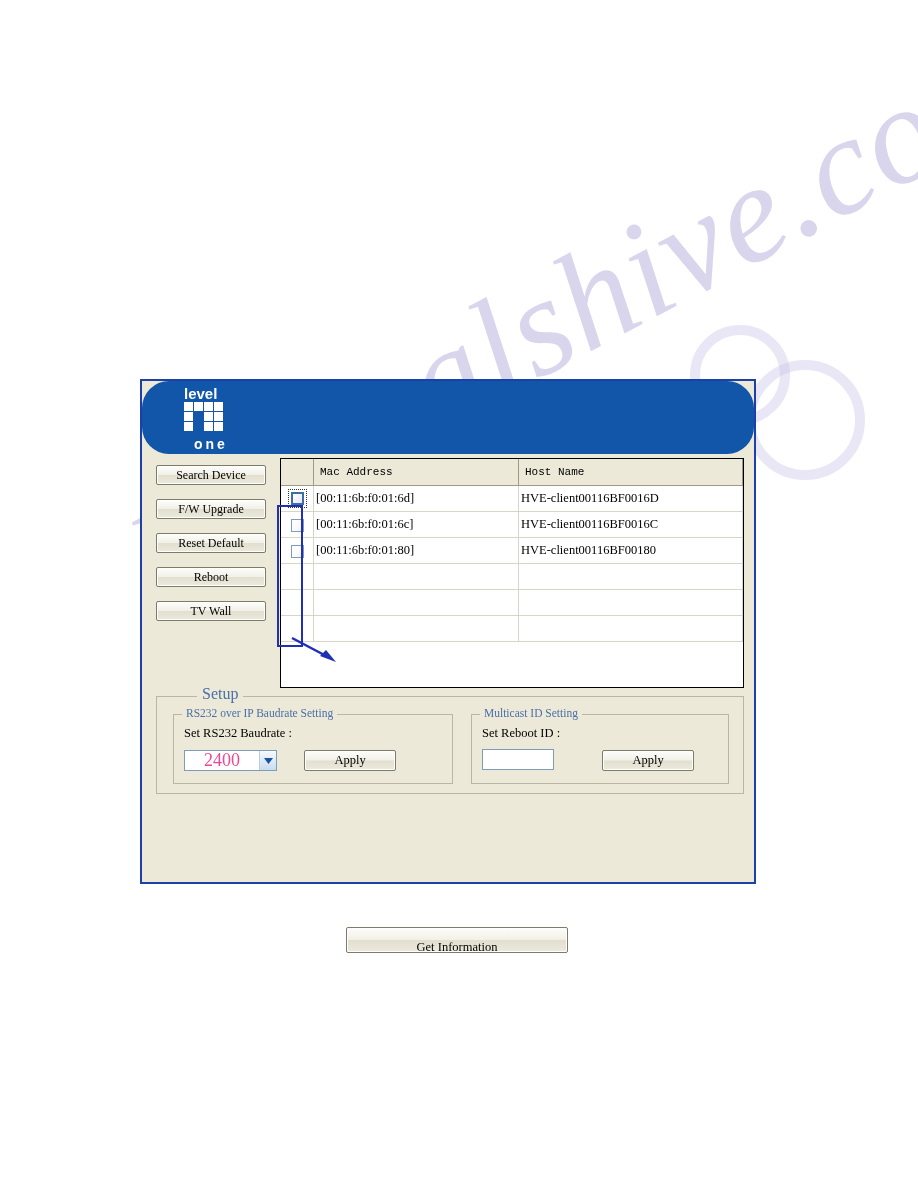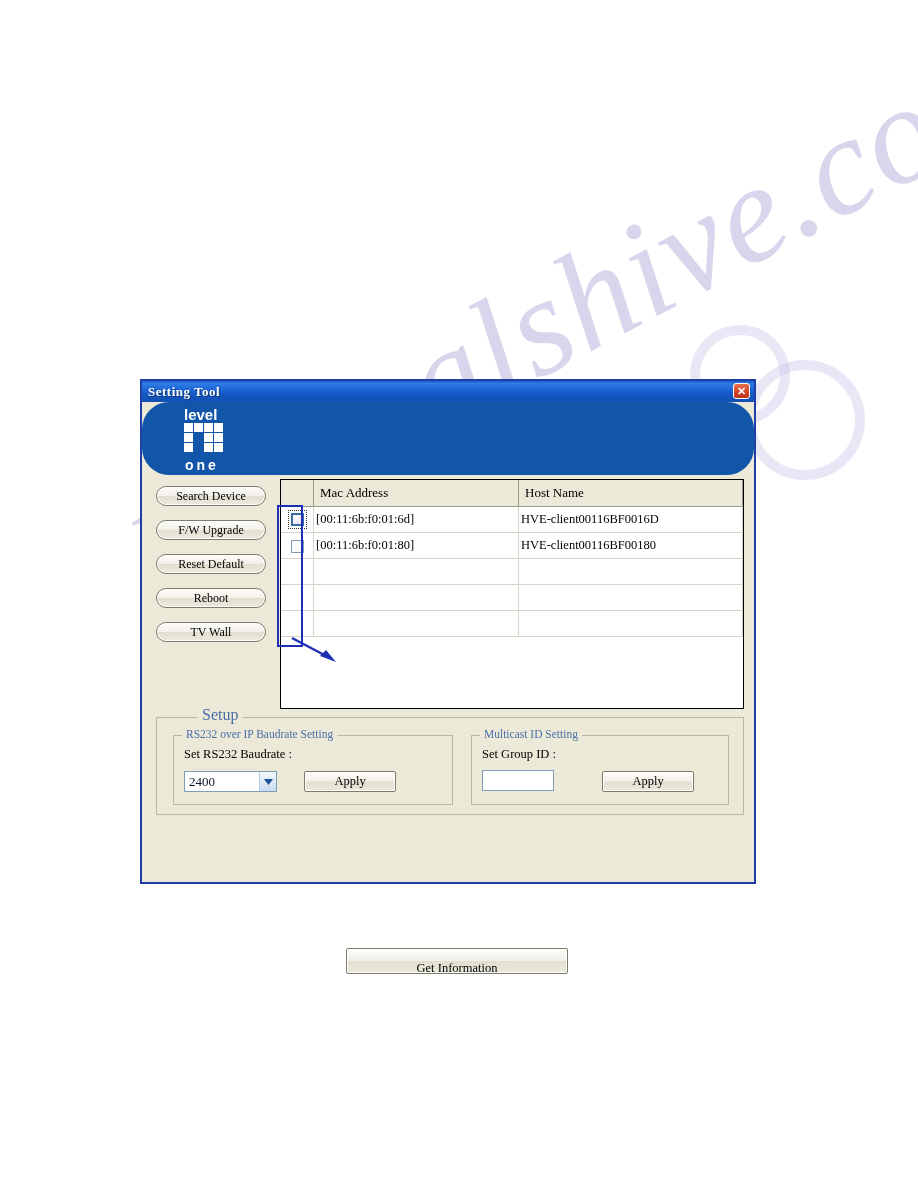--- a/index.html
+++ b/index.html
@@ -124,21 +124,21 @@
     line-height: 14px;
     margin-left: 2px;
   }
   #logo .one-word {
     color: #ffffff;
     font-family: "Liberation Sans", sans-serif;
     font-size: 14px;
     font-weight: bold;
     letter-spacing: 3px;
     line-height: 14px;
-    margin-left: 3px;
+    margin-left: 12px;
   }
   #logo-mark {
     position: relative;
     width: 46px;
     height: 34px;
     margin: 1px 0 1px 2px;
   }
   #logo-mark i {
     position: absolute;
     background: #ffffff;
@@ -162,21 +162,21 @@
     top: 11px;
     width: 110px;
   }
   .xp-button {
     display: block;
     width: 100%;
     height: 20px;
     margin-bottom: 14px;
     background: linear-gradient(to bottom, #fdfdfb 0%, #f2f0e7 48%, #e2dfd0 52%, #eceadd 100%);
     border: 1px solid #7c7c68;
-    border-radius: 10px;
+    border-radius: 2px;
     box-sizing: border-box;
     font-family: "Liberation Serif", serif;
     font-size: 12px;
     color: #000000;
     cursor: pointer;
     text-align: center;
     line-height: 18px;
     box-shadow: inset 0 0 0 1px #ffffff;
     padding: 0;
   }
@@ -195,22 +195,22 @@
   }
   .tbl {
     width: 100%;
     border-collapse: collapse;
     table-layout: fixed;
   }
   .tbl th {
     background: #ece9d8;
     border-right: 1px solid #9d9b8a;
     border-bottom: 1px solid #9d9b8a;
-    font-family: Liberation Serif, serif;
-    font-size: 13px;
+    font-family: Liberation Mono, monospace;
+    font-size: 11px;
     font-weight: normal;
     text-align: left;
     padding: 4px 0 4px 6px;
     height: 18px;
     color: #000;
   }
   .tbl td {
     border-right: 1px solid #d7d5c8;
     border-bottom: 1px solid #d7d5c8;
     font-family: "Liberation Serif", serif;
@@ -327,23 +327,23 @@
     border: 1px solid #7f9db9;
     background: #ffffff;
     box-sizing: border-box;
     display: flex;
     align-items: center;
     cursor: pointer;
   }
   #baud-value {
     flex: 1;
     font-family: "Liberation Serif", serif;
-    font-size: 13px;
-    padding-left: 4px;
-    color: #0f172a;
+    font-size: 18px;
+    padding-left: 19px;
+    color: #ec4899;
   }
   #baud-arrow {
     width: 17px;
     height: 100%;
     background: linear-gradient(to bottom, #f6f9fd 0%, #dfeaf7 50%, #c8dcf0 100%);
     border-left: 1px solid #b6cde4;
     display: flex;
     align-items: center;
     justify-content: center;
     box-sizing: border-box;
@@ -405,24 +405,20 @@
 
 <div id="watermark-layer">
   <div class="wm-text wm-main">manualshive.com</div>
   <div class="wm-ring r1"></div>
   <div class="wm-ring r2"></div>
   <div class="wm-ring r3"></div>
 </div>
 
 <div id="app-window">
 
-  <div id="titlebar">
-    <span id="titlebar-title">Setting Tool</span>
-    <div id="close-button">✕</div>
-  </div>
 
   <div id="banner">
     <div id="logo">
       <div class="lvl-word">level</div>
       <div id="logo-mark">
         <i style="left:0px;  top:0px;"></i>
         <i style="left:10px; top:0px;"></i>
         <i style="left:20px; top:0px;"></i>
         <i style="left:30px; top:0px;"></i>
         <i style="left:0px;  top:10px;"></i>
@@ -456,20 +452,25 @@
           </tr>
         </thead>
         <tbody id="table-body">
             <tr>
               <td class="col-check"><span class="chk-focus-wrap"><span class="chk focused"></span></span></td>
               <td class="col-mac">[00:11:6b:f0:01:6d]</td>
               <td>HVE-client00116BF0016D</td>
             </tr>
             <tr>
               <td class="col-check"><span class="chk"></span></td>
+              <td class="col-mac">[00:11:6b:f0:01:6c]</td>
+              <td>HVE-client00116BF0016C</td>
+            </tr>
+            <tr>
+              <td class="col-check"><span class="chk"></span></td>
               <td class="col-mac">[00:11:6b:f0:01:80]</td>
               <td>HVE-client00116BF00180</td>
             </tr>
             <tr class="empty-row">
               <td>&nbsp;</td>
               <td>&nbsp;</td>
               <td>&nbsp;</td>
             </tr>
             <tr class="empty-row">
               <td>&nbsp;</td>
@@ -498,21 +499,21 @@
               <svg width="9" height="6" viewBox="0 0 9 6" aria-hidden="true">
                 <polygon points="0,0 9,0 4.5,6" fill="#18539e"></polygon>
               </svg>
             </span>
           </div>
           <button class="apply-button" id="apply-rs232">Apply</button>
         </div>
 
         <div class="sub-group" id="group-multicast">
           <div class="sub-legend">Multicast ID Setting</div>
-          <div class="field-label">Set Group ID :</div>
+          <div class="field-label">Set Reboot ID :</div>
           <input id="group-id-input" type="text" placeholder="" style="">
           <button class="apply-button" id="apply-multicast">Apply</button>
         </div>
 
       </div>
     </div>
 
     <button id="get-information-button">Get Information</button>
   </div>
 </div>

